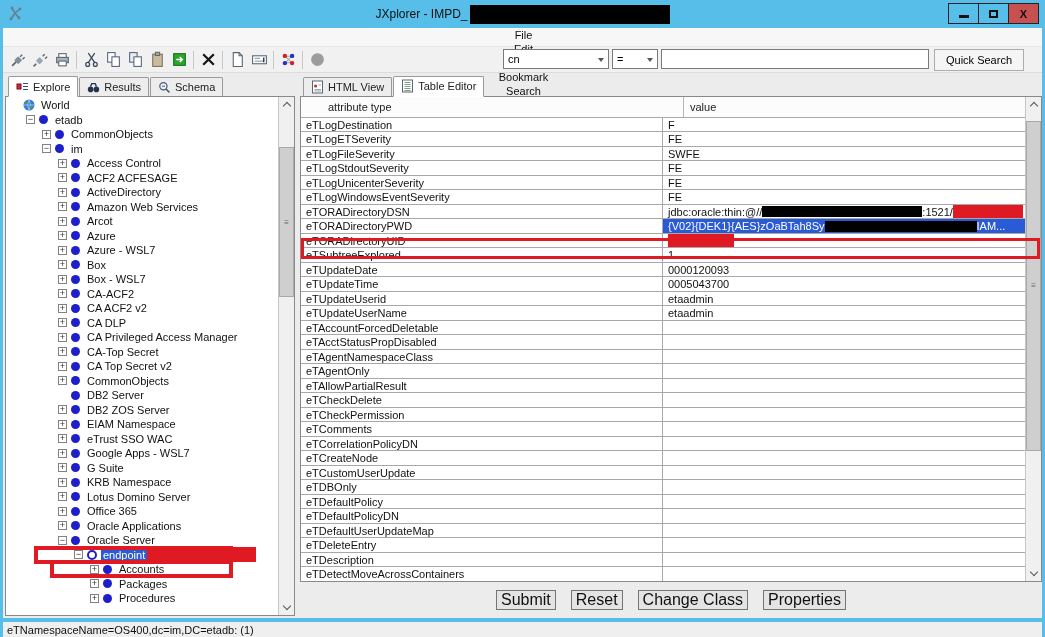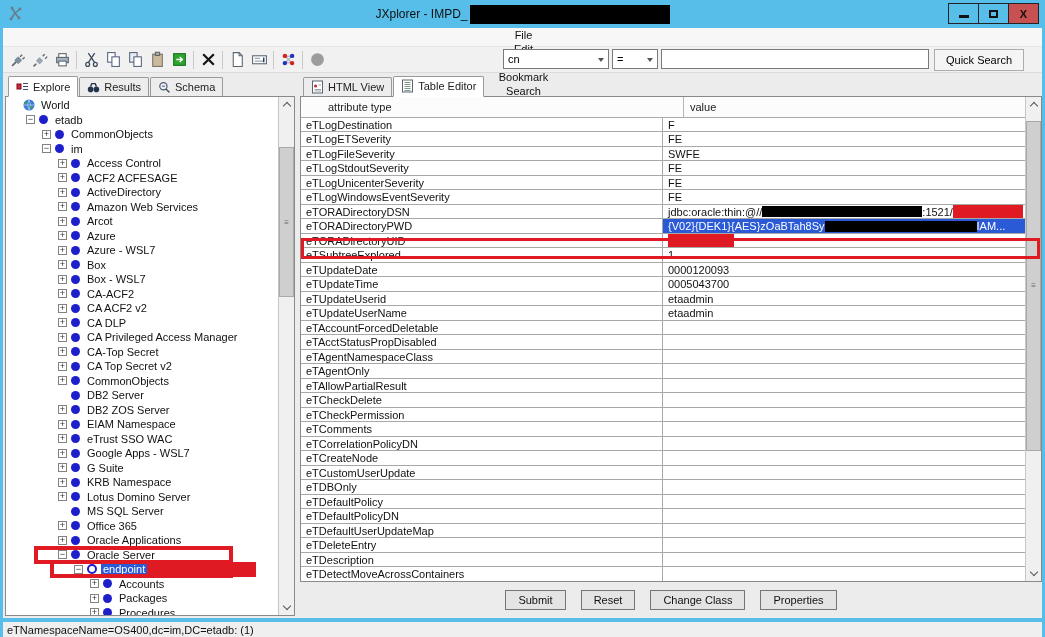--- a/index.html
+++ b/index.html
@@ -66,21 +66,21 @@
   .thead .hc2 { flex:1; display:flex; align-items:center; padding-left:6px; }
   .drow { display:flex; height:14.5px; border-bottom:1px solid #A8A8A8; font-size:11px; color:#111; }
   .drow .c1 { width:362px; border-right:1px solid #A8A8A8; padding-left:5px; display:flex; align-items:center; overflow:hidden; }
   .drow .c2 { flex:1; padding-left:5px; display:flex; align-items:center; overflow:hidden; white-space:nowrap; }
   .drow.selected .c2 { background:#2A5AD6; color:#fff; }
   .rd-black { display:inline-block; background:#000; height:11px; vertical-align:middle; }
   .rd-red { display:inline-block; background:#E01A23; height:15px; margin-top:-1px; vertical-align:middle; }
   .pwd-ann { position:absolute; left:0; right:1px; border:3px solid #E01A23; pointer-events:none; z-index:6; }
 
   .actions { height:36px; display:flex; justify-content:center; align-items:flex-start; gap:15px; padding-top:8px; }
-  .btn { height:20px; padding:0 12px; background:#E4E4E4; border:1px solid #757575; display:flex; align-items:center; font-size:11px; color:#111; cursor:default; }
+  .btn { height:20px; padding:0 4px; background:#E4E4E4; border:1px solid #757575; display:flex; align-items:center; font-size:16px; color:#111; cursor:default; }
 
   .statusbar { height:16px; margin:4px 3px; background:#EFEFEF; font-size:11px; color:#111; display:flex; align-items:center; padding-left:4px; }
   svg { display:block; }
 </style>
 </head>
 <body>
 
 <div class="window">
 
   <div class="titlebar">
@@ -434,26 +434,20 @@
               <span class="tlabel">KRB Namespace</span>
             </div>
             <div class="trow">
               <span style="width: 52px; min-width: 52px;"></span>
               <span class="tg">+</span>
               <span class="node"></span>
               <span class="tlabel">Lotus Domino Server</span>
             </div>
             <div class="trow">
               <span style="width: 52px; min-width: 52px;"></span>
-              <span class="tg-space"></span>
-              <span class="node"></span>
-              <span class="tlabel">MS SQL Server</span>
-            </div>
-            <div class="trow">
-              <span style="width: 52px; min-width: 52px;"></span>
               <span class="tg">+</span>
               <span class="node"></span>
               <span class="tlabel">Office 365</span>
             </div>
             <div class="trow">
               <span style="width: 52px; min-width: 52px;"></span>
               <span class="tg">+</span>
               <span class="node"></span>
               <span class="tlabel">Oracle Applications</span>
             </div>

